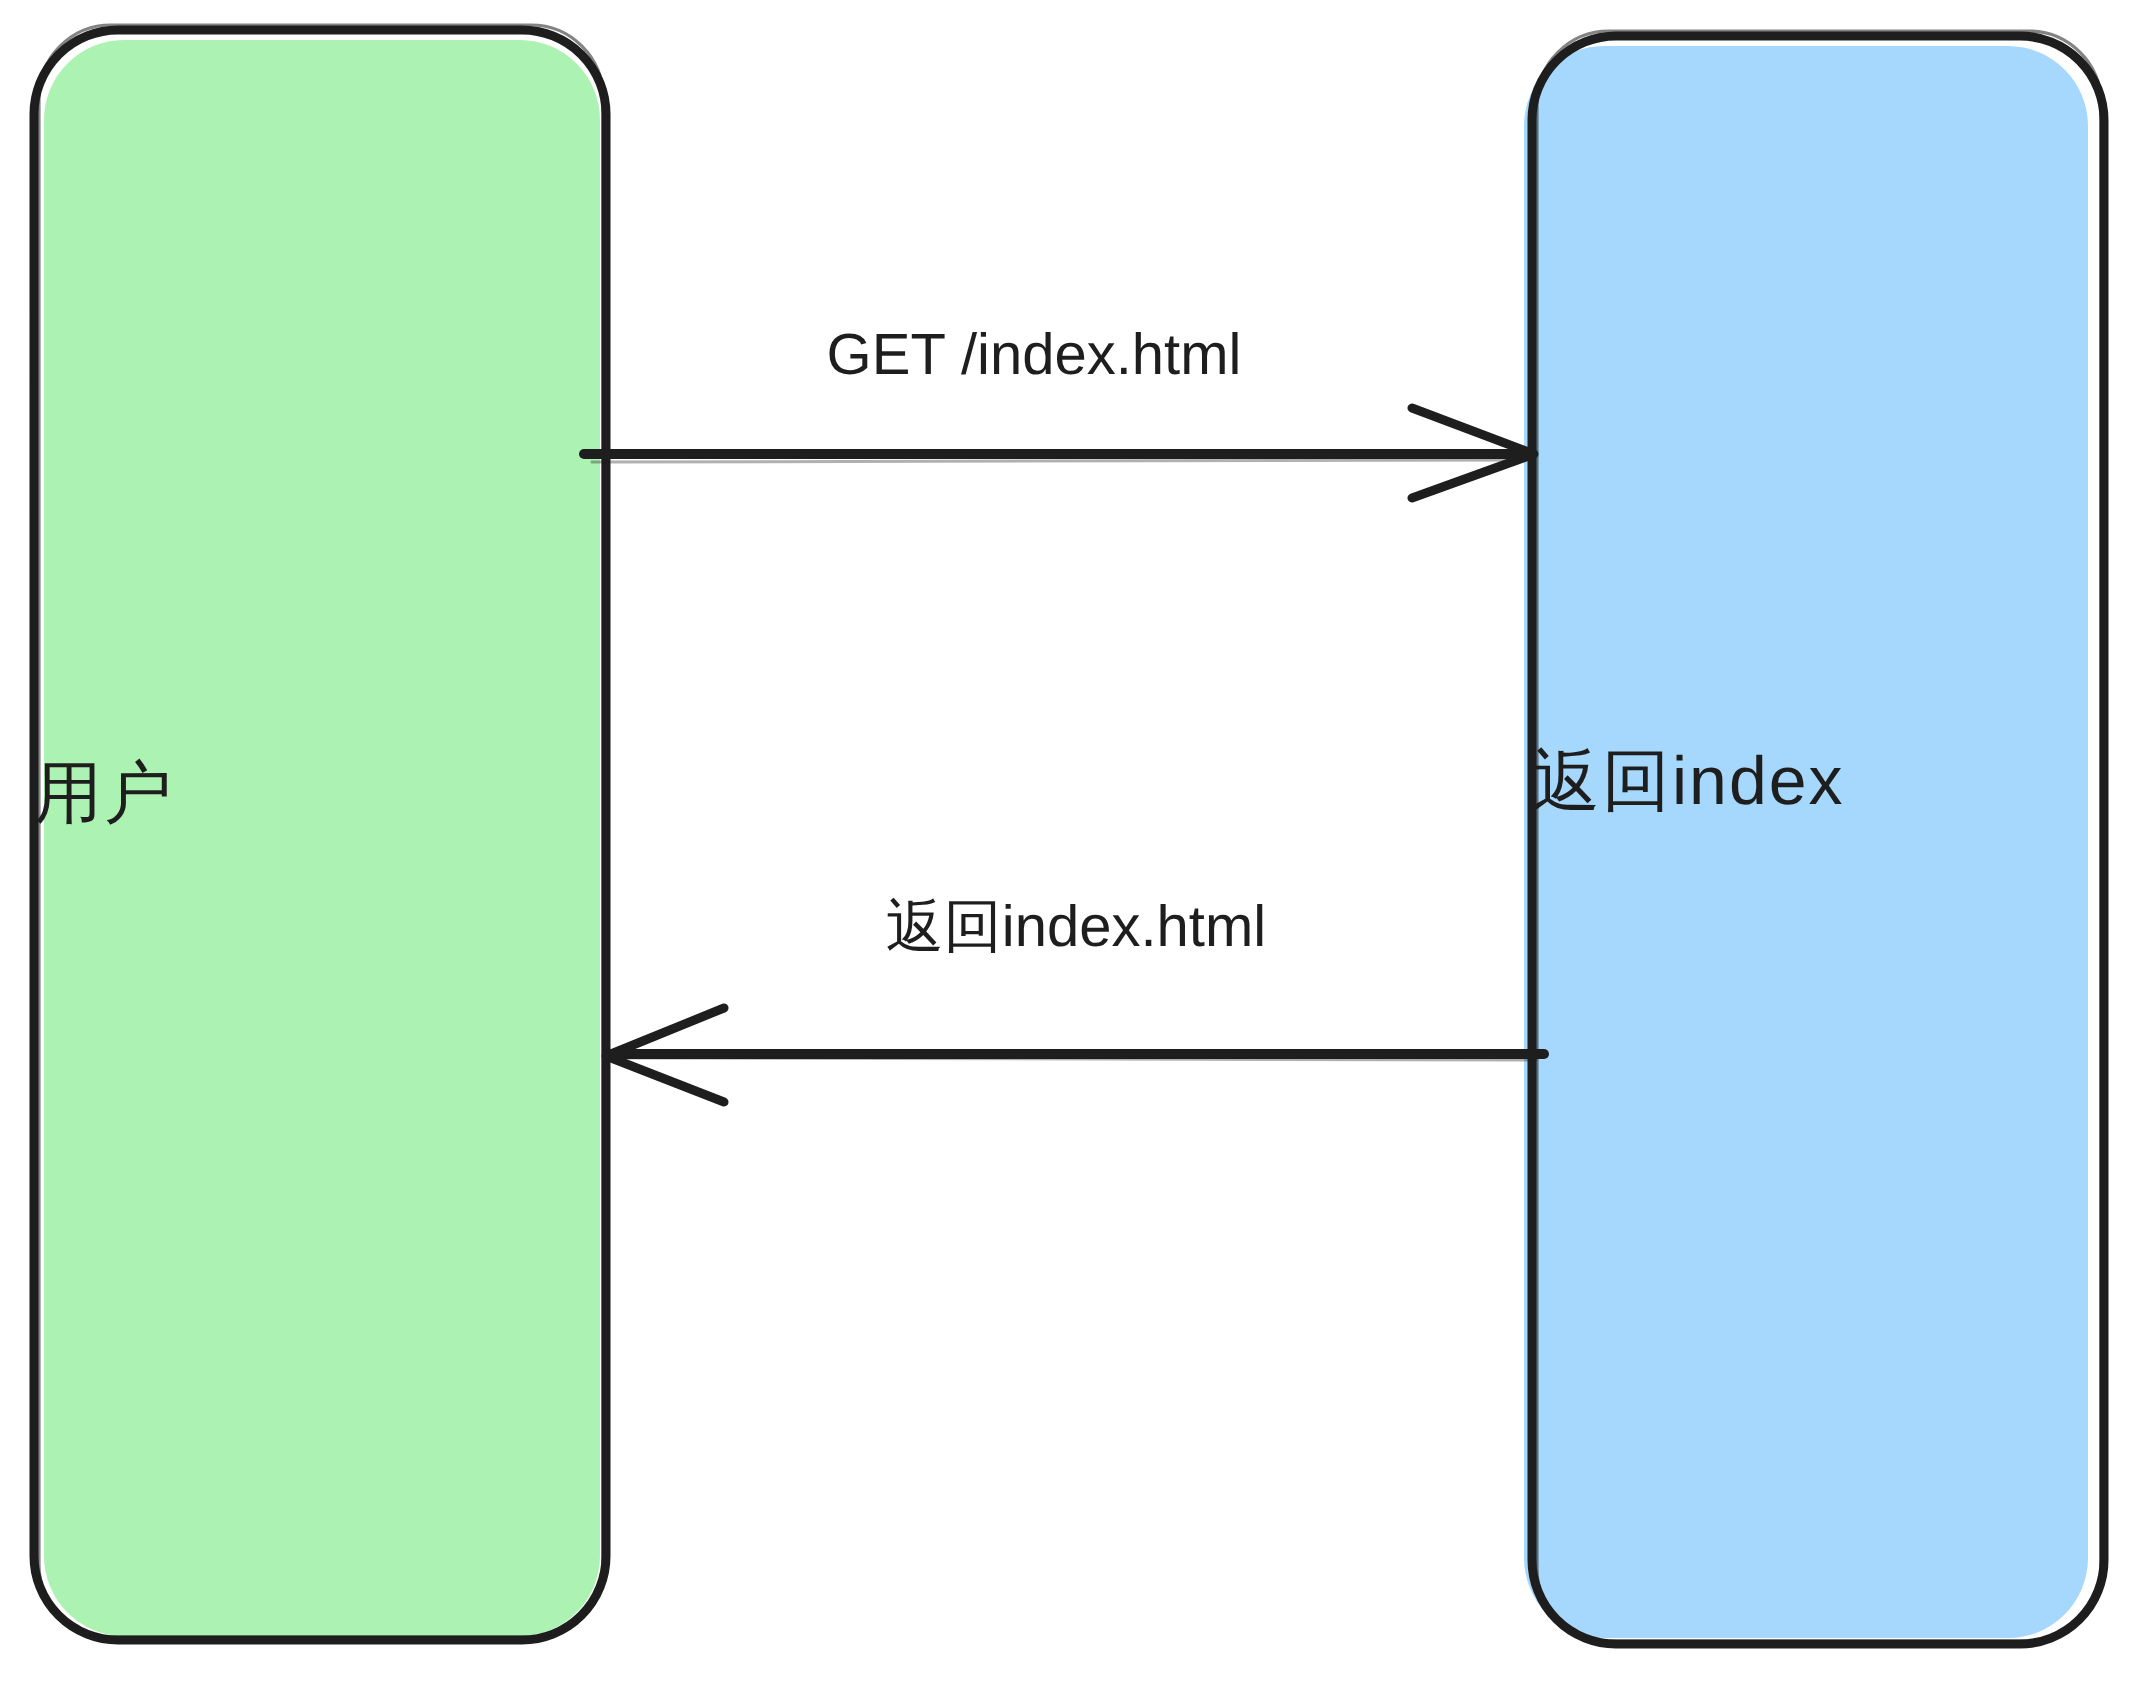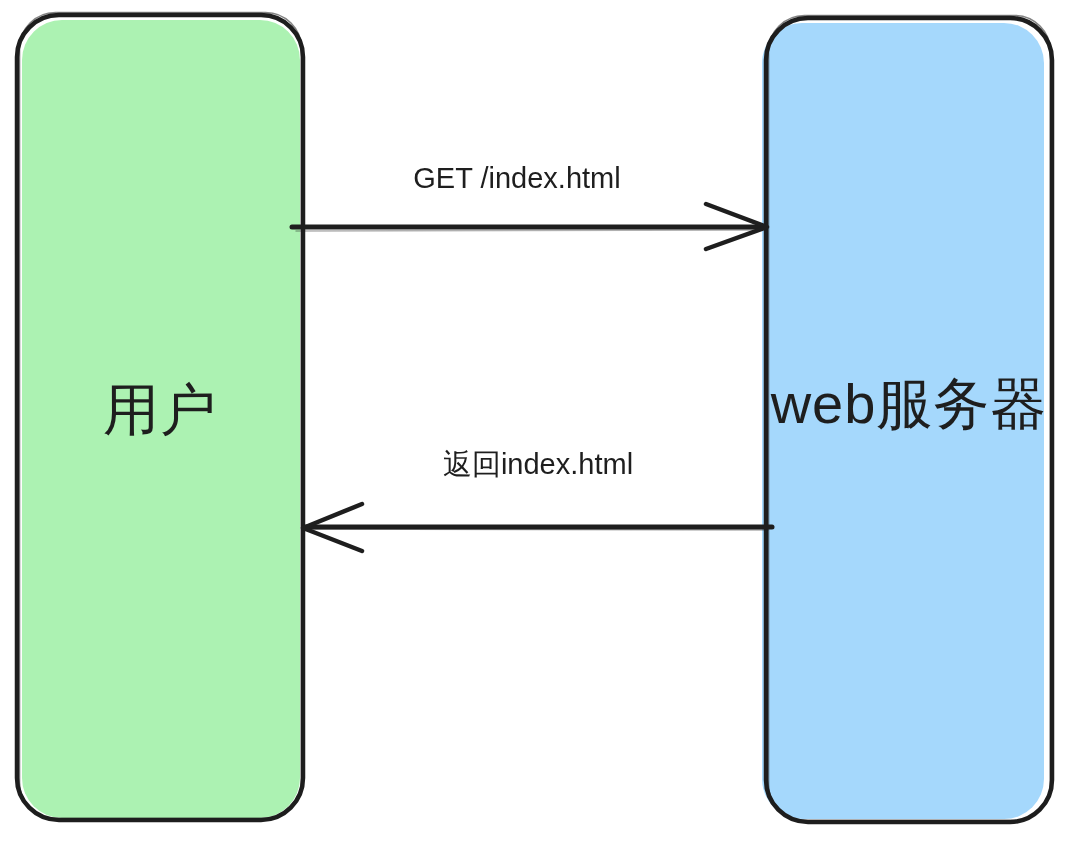--- a/index.html
+++ b/index.html
@@ -42,22 +42,21 @@
     opacity: 0.35;
   }
   .arrow-head {
     stroke-width: 4.5;
     stroke-linecap: round;
     stroke-linejoin: round;
   }
   .node-label {
     position: absolute;
     width: 286px;
-    text-align: center;
-    font-size: 56px;
+    font-size: 34px;
     line-height: 1.15;
     color: #1e1e1e;
     letter-spacing: 1px;
     user-select: none;
   }
   .node-label.user   { left: 17px;  top: 378px; }
   .node-label.server { left: 766px; top: 372px; }
   .arrow-label {
     position: absolute;
     transform: translateX(-50%);
@@ -97,19 +96,19 @@
 
     <g>
       <line class="stroke arrow-shaft" x1="772" y1="527" x2="306" y2="527"></line>
       <line class="stroke arrow-shaft-sketch" x1="768" y1="530" x2="310" y2="529"></line>
       <polyline class="stroke arrow-head" points="362,504 303,528 362,551"></polyline>
     </g>
   </svg>
 
   <div class="node-label user">用户</div>
 
-  <div class="node-label server">web服务器</div>
+  <div class="node-label server">返回index</div>
 
   <div class="arrow-label response">返回index.html</div>
 
   <div class="arrow-label request">GET /index.html</div>
 
 </div>
 
 </body></html>

